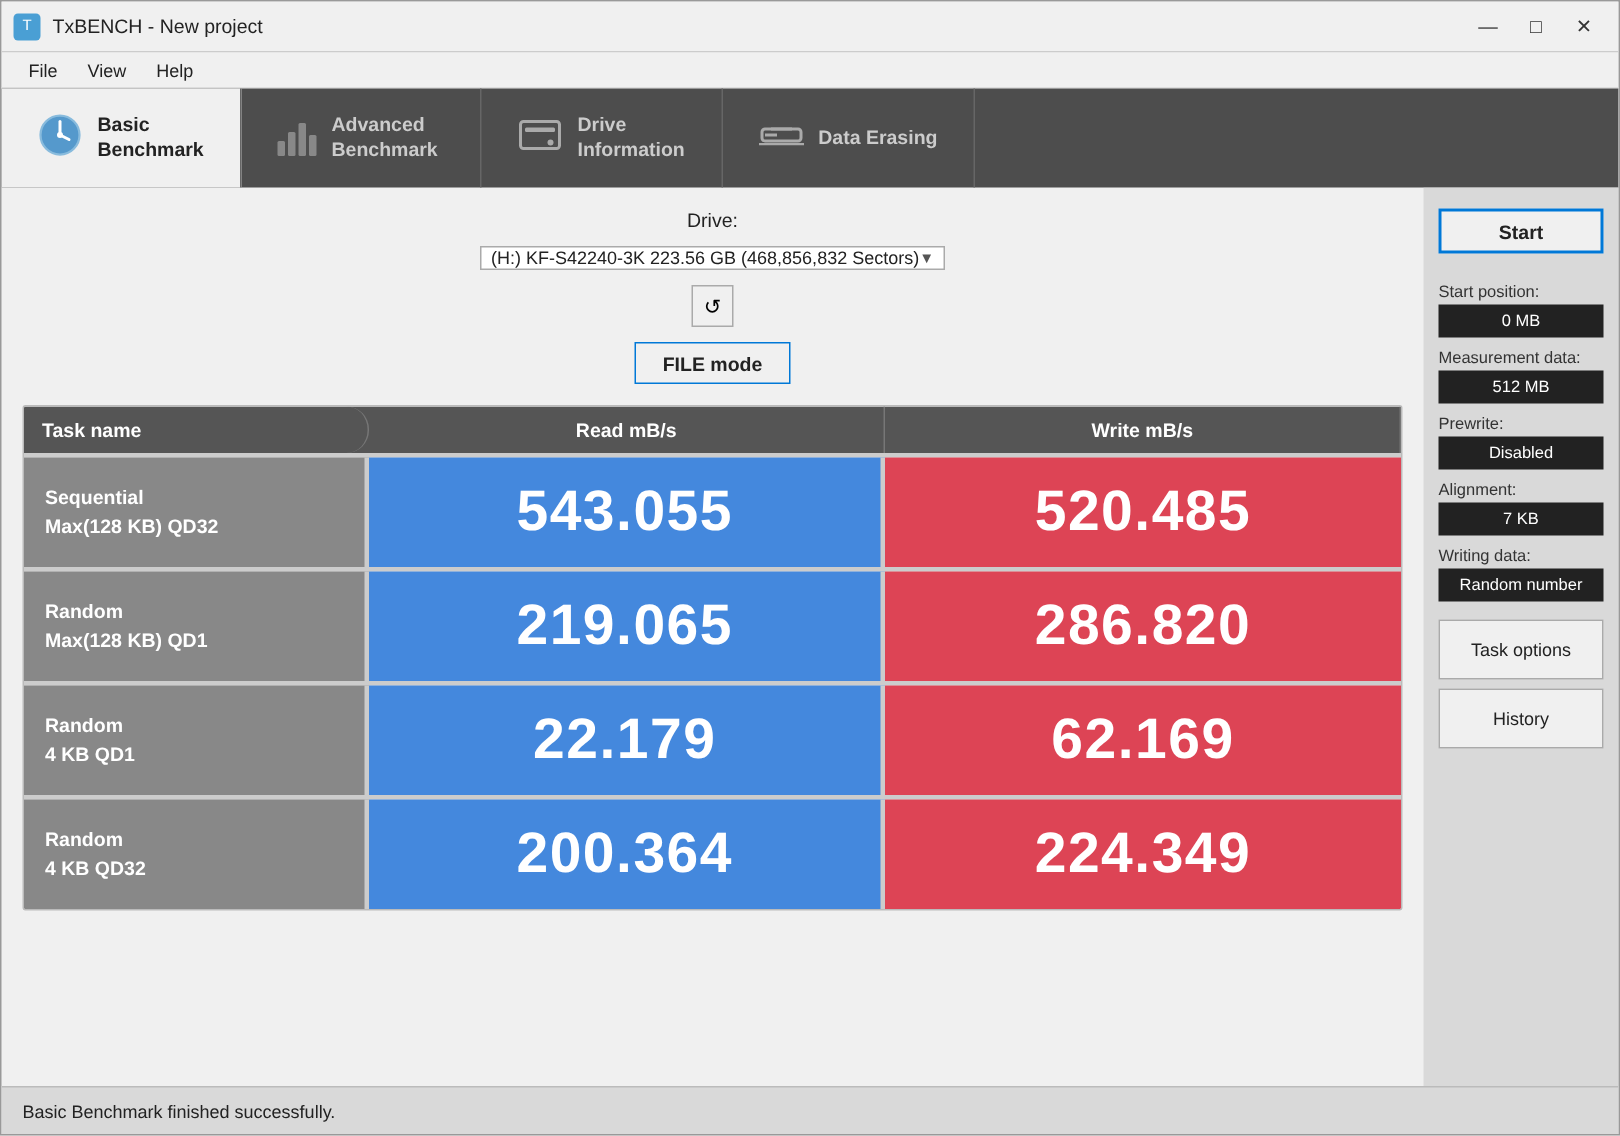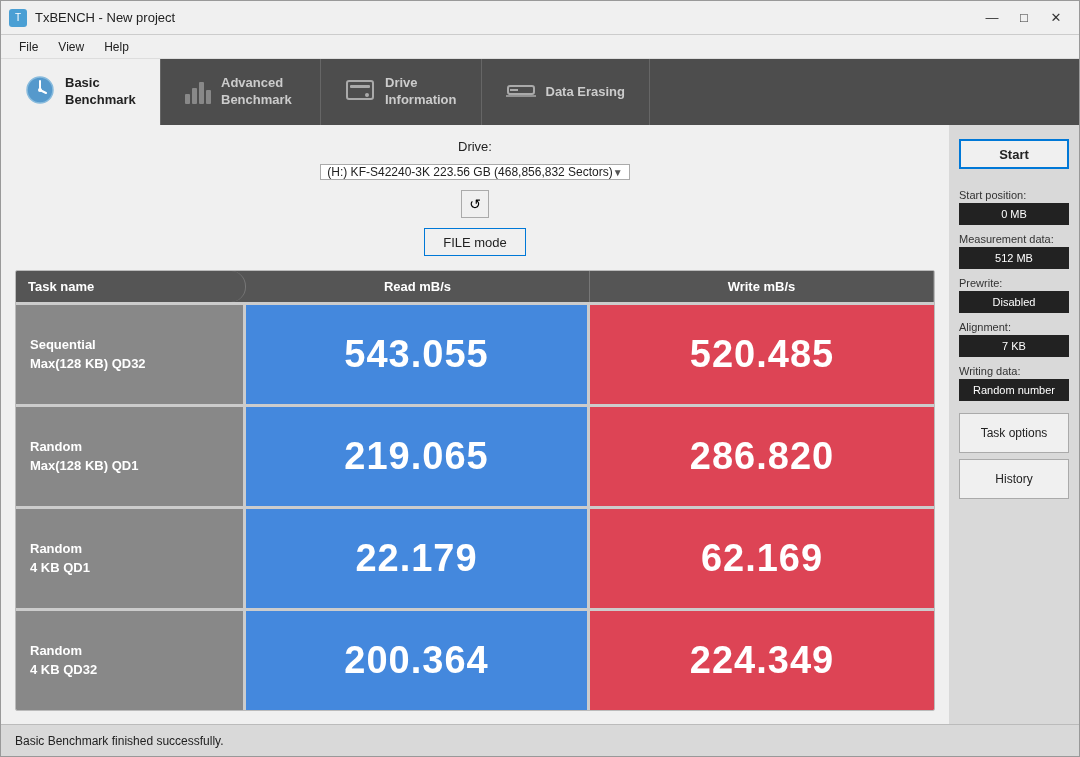--- a/index.html
+++ b/index.html
@@ -161,21 +161,21 @@
       justify-content: center;
       cursor: pointer;
       font-size: 14px;
     }
     .file-mode-btn {
       height: 28px;
       padding: 0 18px;
       background: #f0f0f0;
       border: 1.5px solid #0078d7;
       font-size: 13px;
-      font-weight: 400;
+      font-weight: 700;
       cursor: pointer;
       color: #222;
     }
 
     
     .bench-table {
       background: white;
       border: 1px solid #bbb;
       border-radius: 2px;
       overflow: hidden;
@@ -193,21 +193,21 @@
       text-align: center;
       border-right: 1px solid #777;
     }
     .bench-header-cell:first-child { text-align: left; border-radius: 15px; }
 
     .bench-row {
       display: grid;
       grid-template-columns: 230px 1fr 1fr;
       border-top: 3px solid #ccc;
       background: #e8e8e8;
-      height: 102px;
+      height: 76px;
       align-items: stretch;
     }
     .bench-task-name {
       background: #888;
       color: white;
       font-size: 13px;
       font-weight: 700;
       display: flex;
       align-items: center;
       padding: 0 14px;

